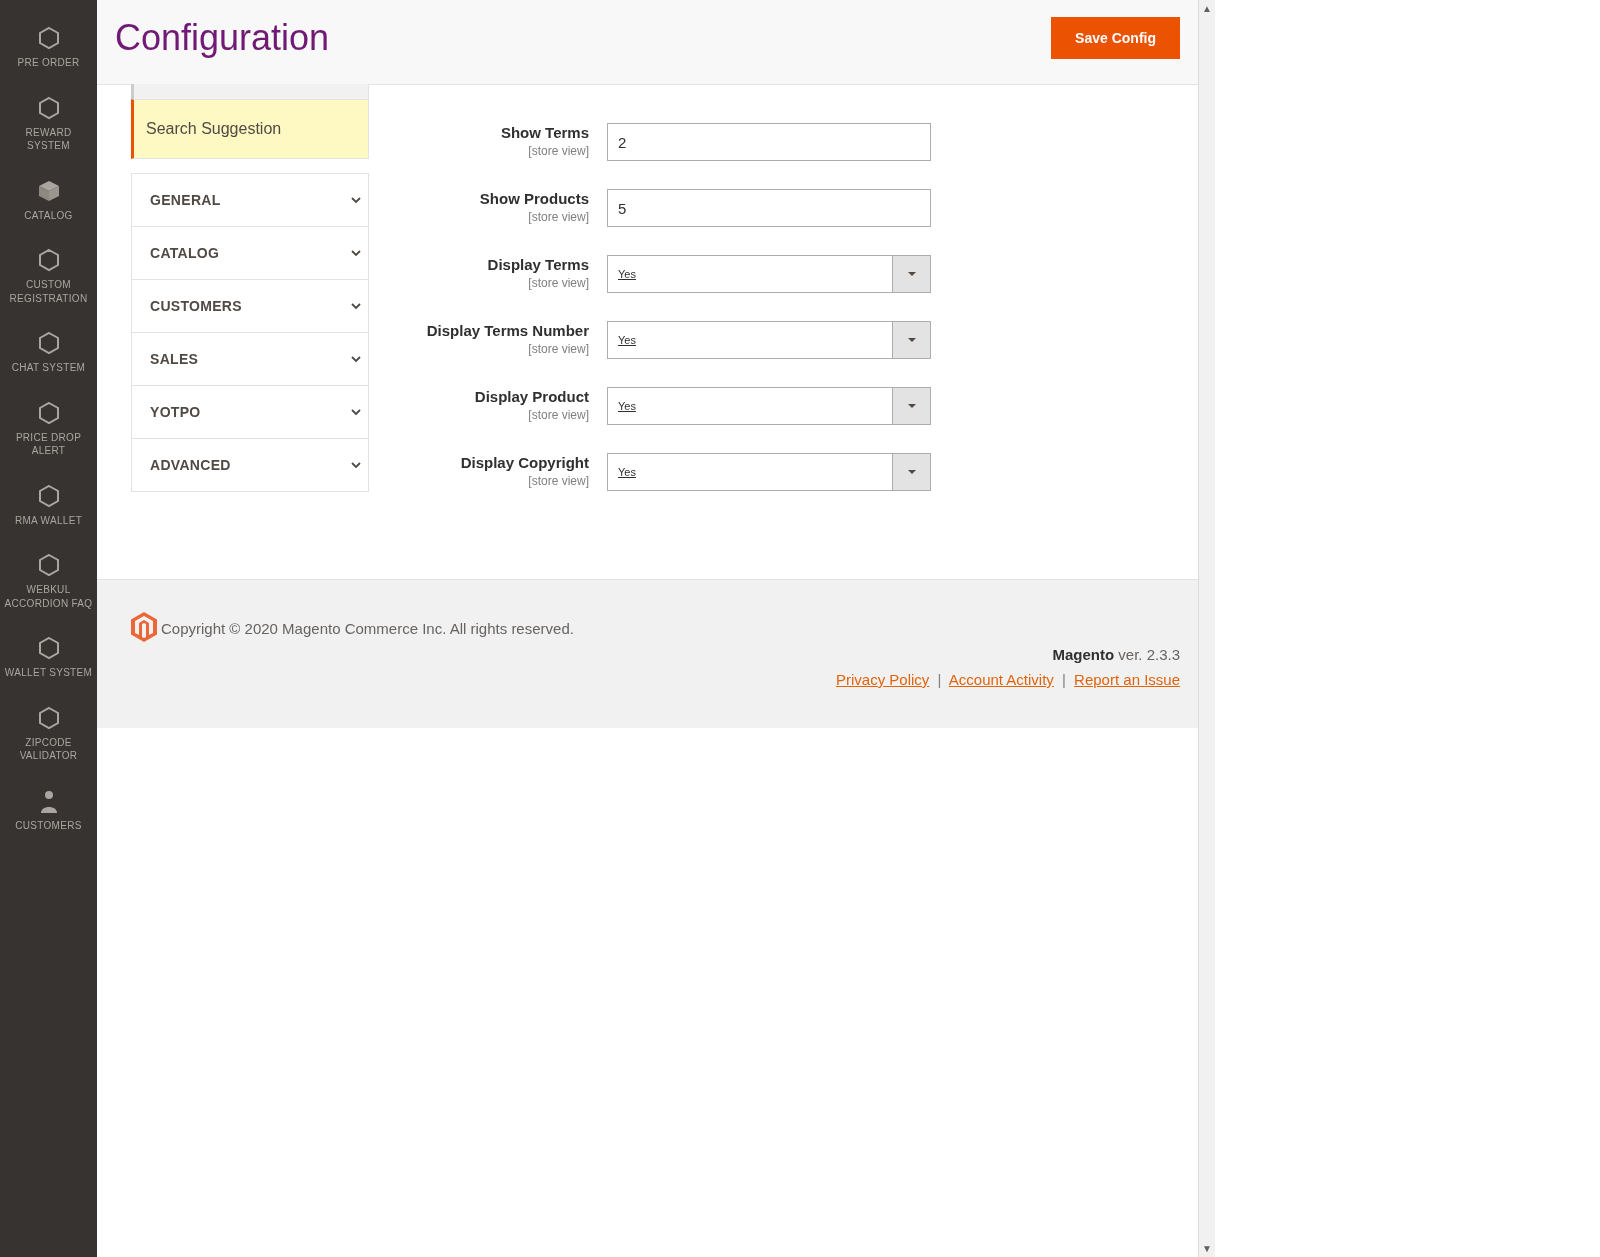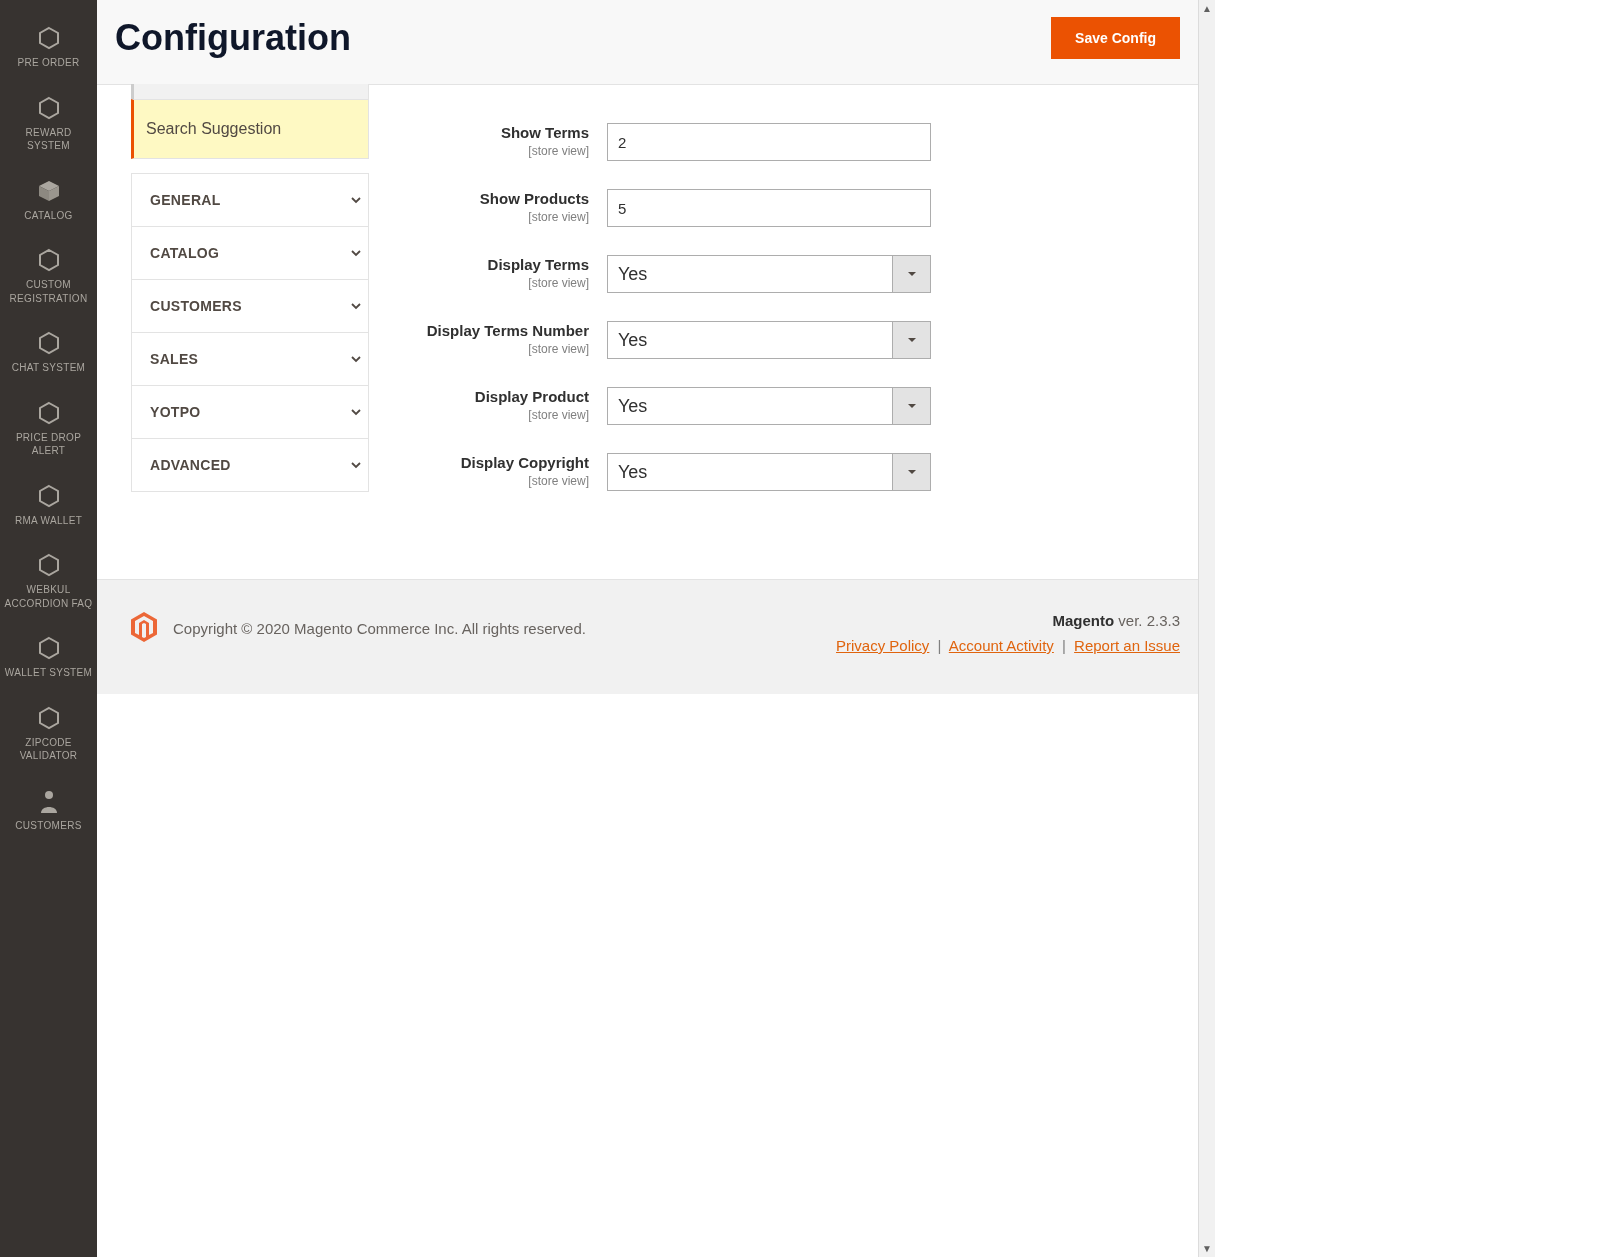--- a/index.html
+++ b/index.html
@@ -46,22 +46,22 @@
     background: #f8f8f8;
     border-bottom: 1px solid #e3e3e3;
     padding: 12px 18px 20px 18px;
     display: flex;
     align-items: center;
     justify-content: space-between;
     height: 85px;
   }
   .page-title {
     font-size: 36px;
-    font-weight: 700;
-    color: #0f172a;
+    font-weight: 400;
+    color: #701a75;
   }
   .save-btn {
     background: #eb5202;
     color: #fff;
     border: 0;
     font-size: 14px;
     font-weight: 600;
     padding: 13px 24px;
     cursor: pointer;
   }
@@ -152,45 +152,46 @@
   .select-wrap {
     display: flex;
     width: 100%;
     height: 38px;
     border: 1px solid #adadad;
   }
   .select-val {
     flex: 1;
     padding: 0 10px;
     line-height: 36px;
-    font-size: 18px;
+    font-size: 11px;
     color: #303030;
+    text-decoration: underline;
   }
   .select-btn {
     width: 38px;
     background: #e3e3e3;
     border-left: 1px solid #adadad;
     display: flex;
     align-items: center;
     justify-content: center;
   }
   
   .footer {
     background: #f1f1f1;
     border-top: 1px solid #e3e3e3;
     padding: 32px 18px 40px 34px;
     display: flex;
     justify-content: space-between;
     align-items: flex-start;
   }
-  .footer-left { display: flex; align-items: center; gap: 16px; }
+  .footer-left { display: flex; align-items: center; gap: 4px; }
   .copyright { color: #68635f; font-size: 15px; }
   .footer-right { text-align: right; color: #68635f; font-size: 15px; }
   .footer-right a { color: #e0640e; text-decoration: underline; cursor: pointer; }
-  .version { margin-bottom: 8px; }
+  .version { margin-bottom: 8px; margin-top: 34px; }
   .version b { color: #303030; font-weight: 700; }
   .sep { color: #808080; margin: 0 4px; }
   
   .scrollbar {
     width: 17px;
     background: #f1f1f1;
     flex-shrink: 0;
     display: flex;
     flex-direction: column;
     justify-content: space-between;

